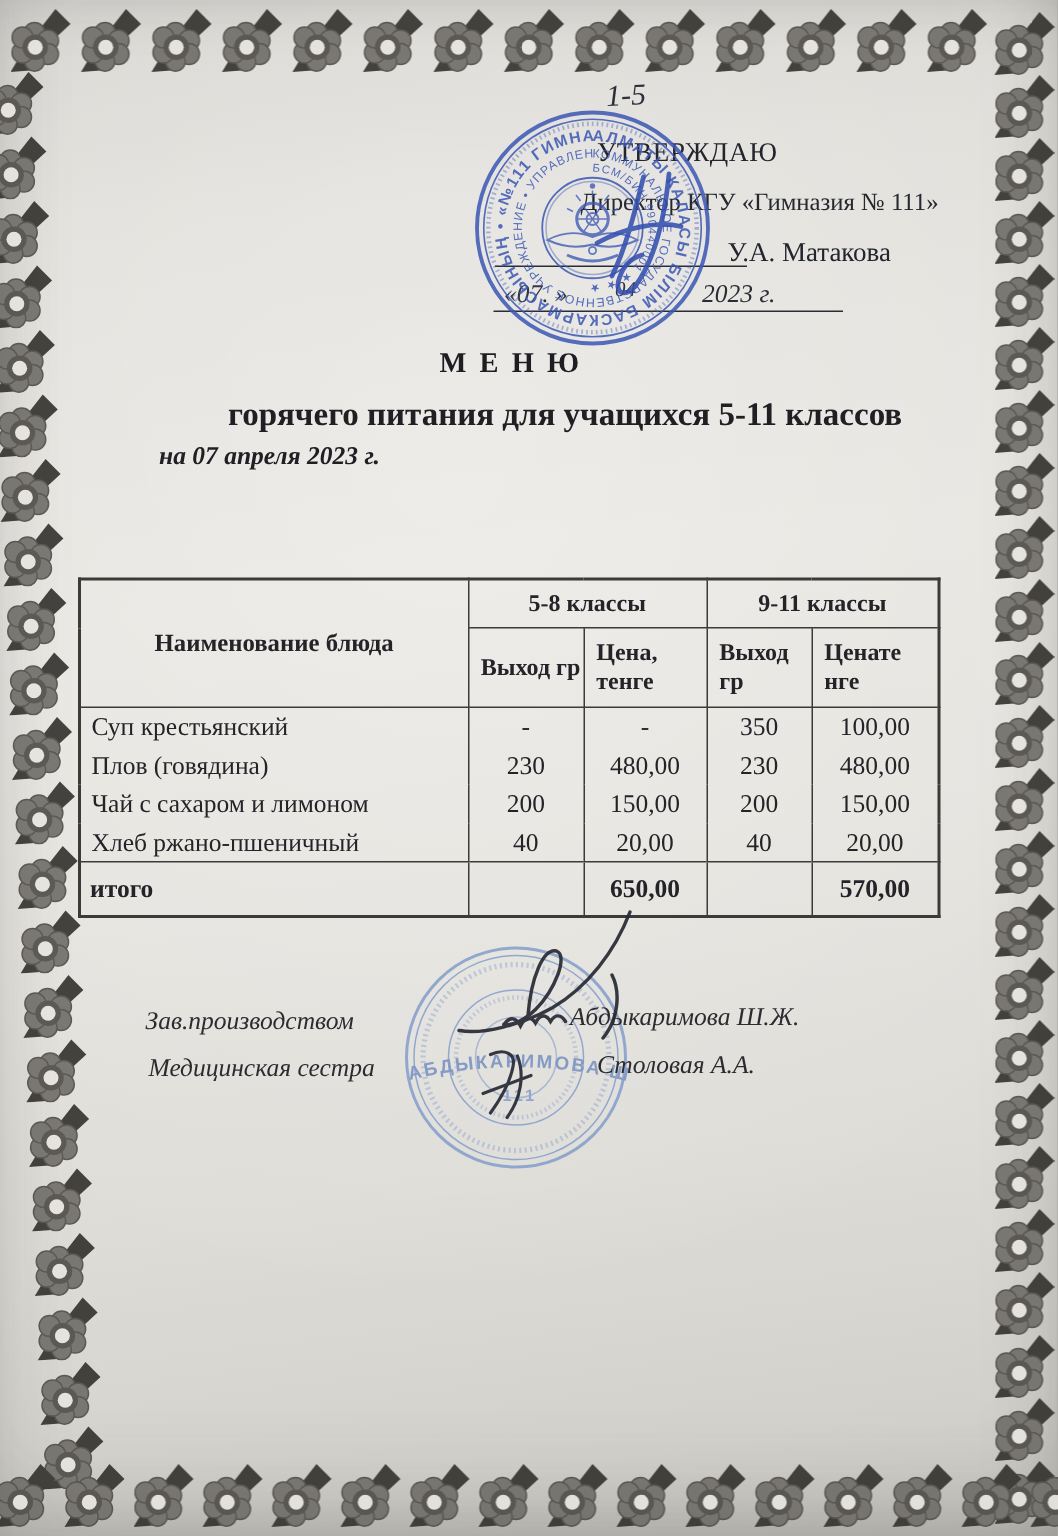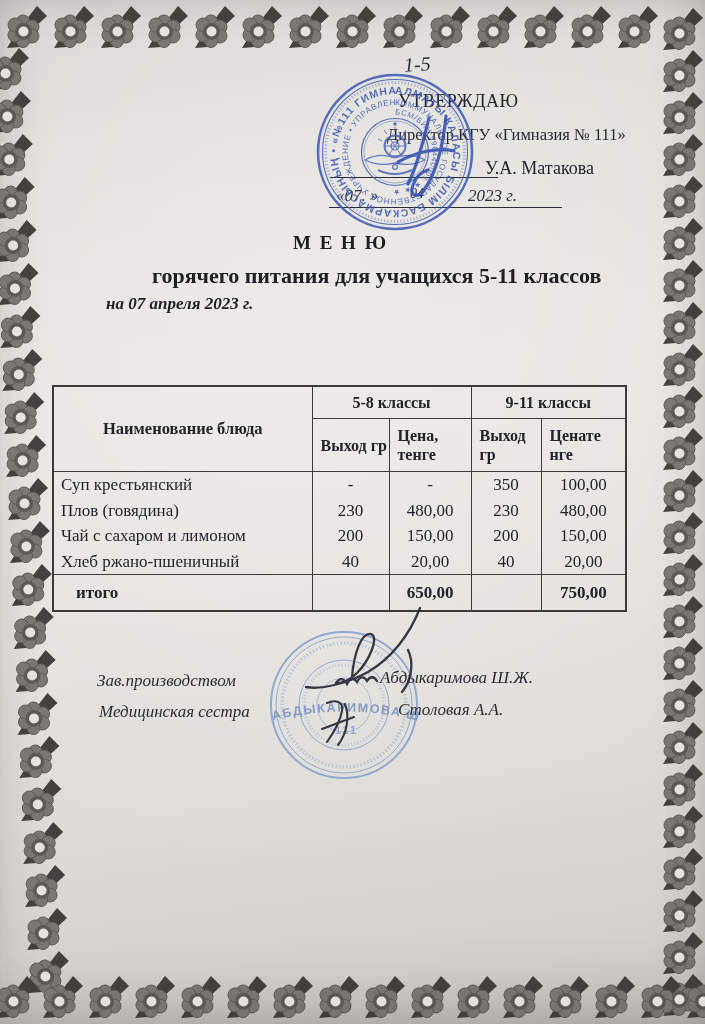--- a/index.html
+++ b/index.html
@@ -37,21 +37,21 @@
   table.menu{position:absolute;left:52px;top:385px;width:573px;border-collapse:collapse;table-layout:fixed;
     border:2.2px solid #3b3b38;font-family:inherit;color:#242428;}
   table.menu td{border:1.8px solid #3b3b38;padding:0;vertical-align:middle;}
   td.dish-h{text-align:center;font-weight:bold;font-size:16.5px;}
   tr.h1 td.grp{height:31px;text-align:center;font-weight:bold;font-size:16px;}
   tr.h2 td{height:52px;font-weight:bold;font-size:16px;line-height:19px;padding-left:8px;white-space:normal;}
   tr.body td{border-top:none;border-bottom:none;font-size:17px;line-height:25.5px;height:25.5px;margin-left:48px;}
   tr.body td.dish{padding-left:7px;}
   tr.body td.num{text-align:center;}
   tr.total td{height:35px;font-weight:bold;font-size:17px;}
-  tr.total td.lbl{padding-left:22px;}
+  tr.total td.lbl{padding-left:6px;}
   tr.total td.num{text-align:center;}
   
   .role1{left:97px;top:671px;font-size:17px;font-style:italic;color:#2c2c30;}
   .name1{left:380px;top:668px;font-size:17px;font-style:italic;color:#2c2c30;}
   .role2{left:99px;top:702px;font-size:17px;font-style:italic;color:#2c2c30;}
   .name2{left:398px;top:700px;font-size:17px;font-style:italic;color:#2c2c30;}
   
   .ringB{font-size:10.5px;font-weight:bold;letter-spacing:1px;fill:#3c58b4;font-family:"Liberation Sans",sans-serif;}
   .ringC{font-size:8.2px;letter-spacing:.6px;fill:#3c58b4;font-family:"Liberation Sans",sans-serif;}
   .ringD{font-size:7.6px;letter-spacing:.8px;fill:#3c58b4;font-family:"Liberation Sans",sans-serif;}
@@ -254,21 +254,21 @@
         <td class="num">40</td>
         <td class="num">20,00</td>
         <td class="num">40</td>
         <td class="num">20,00</td>
       </tr>
       <tr class="total">
         <td class="lbl">итого</td>
         <td></td>
         <td class="num">650,00</td>
         <td></td>
-        <td class="num">750,00</td>
+        <td class="num">570,00</td>
       </tr>
     </tbody>
   </table>
 
   <svg width="170" height="170" viewBox="0 0 170 170" style="left:259px;top:620px;opacity:.8">
     <defs>
         <path id="nameArc" d="M14,100 Q85,83 156,100"></path>
       </defs>
     <g fill="none" stroke="#7d99ca">
       <circle cx="85" cy="85" r="73" stroke-width="2"></circle>

